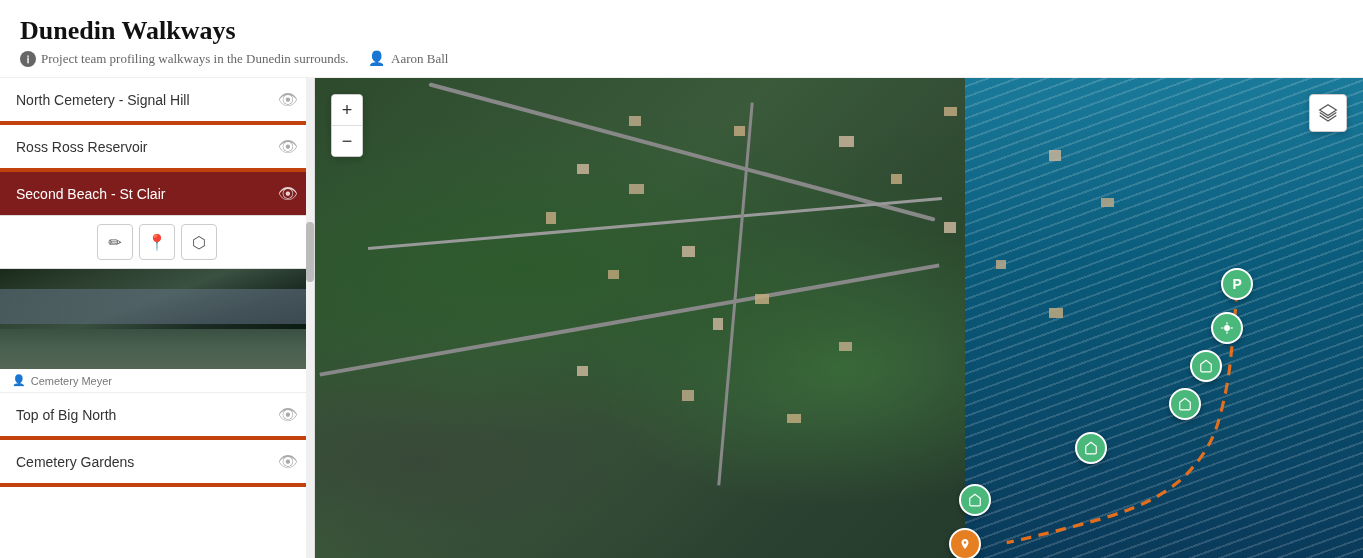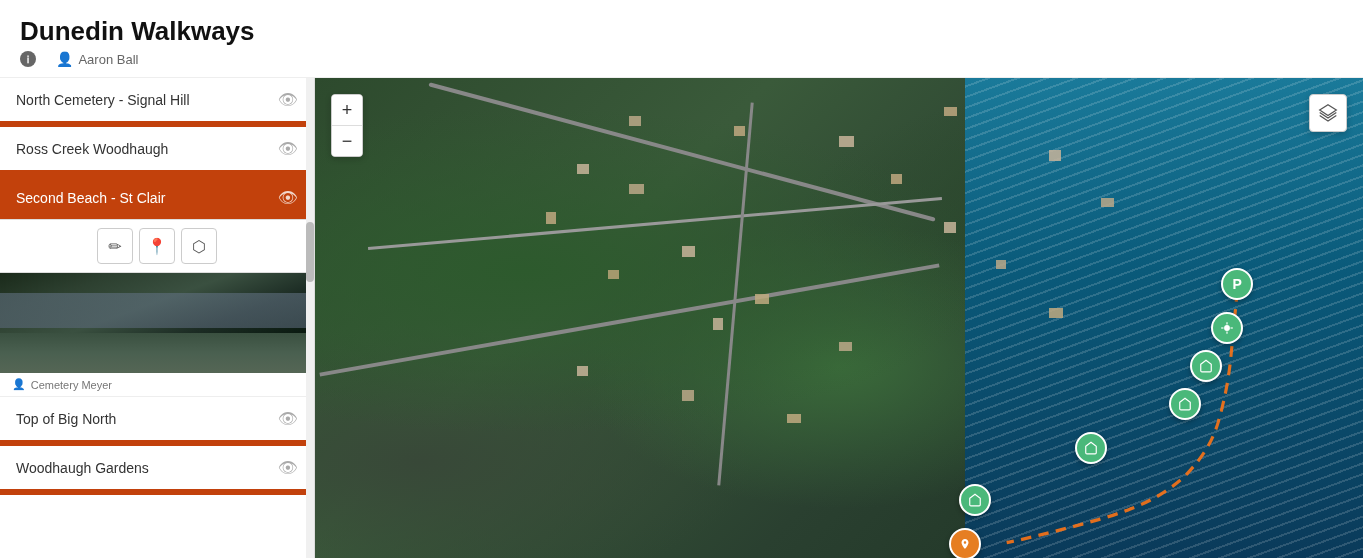--- a/index.html
+++ b/index.html
@@ -14,20 +14,21 @@
       width: 1363px;
       height: 558px;
       display: flex;
       flex-direction: column;
       background: #fff;
     }
     .header {
       padding: 16px 20px 10px 20px;
       background: #fff;
       border-bottom: 1px solid #eee;
+      font-family: Liberation Serif, serif;
     }
     .header h1 {
       font-size: 26px;
       font-weight: 700;
       color: #111;
       margin-bottom: 4px;
     }
     .header-meta {
       display: flex;
       align-items: center;
@@ -84,27 +85,27 @@
     }
     .sidebar-list::-webkit-scrollbar-thumb {
       background: #bbb;
       border-radius: 4px;
     }
     .list-item {
       display: flex;
       align-items: center;
       justify-content: space-between;
       padding: 12px 16px;
-      border-bottom: 6px solid #c2410c;
+      border-bottom: 4px solid #c2410c;
       cursor: pointer;
       font-size: 14px;
       color: #333;
     }
     .list-item.active {
-      background: #c2410c;
+      background: #7f1d1d;
       color: #fff;
     }
     .list-item.active .eye-icon {
       color: #fff;
       opacity: 0.8;
     }
     .eye-icon {
       color: #aaa;
       font-size: 16px;
     }
@@ -374,40 +375,41 @@
 </head>
 <body>
 
 <div class="page-wrapper">
 
   <div class="header">
     <h1>Dunedin Walkways</h1>
     <div class="header-meta">
       <div class="info-item">
         <span class="info-icon">ℹ</span>
+        <span>Project team profiling walkways in the Dunedin surrounds.</span>
       </div>
       <div class="info-item">
         <span class="user-icon">👤</span>
         <span>Aaron Ball</span>
       </div>
     </div>
   </div>
 
   <div class="main-content">
 
     <div class="sidebar">
       <div class="sidebar-list">
 
         <div class="list-item">
           <span>North Cemetery - Signal Hill</span>
           <span class="eye-icon">👁</span>
         </div>
 
         <div class="list-item">
-          <span>Ross Creek Woodhaugh</span>
+          <span>Ross Ross Reservoir</span>
           <span class="eye-icon">👁</span>
         </div>
 
         <div class="list-item active selected-item-detail">
           <span>Second Beach - St Clair</span>
           <span class="eye-icon">👁</span>
         </div>
 
         <div class="action-buttons">
           <button class="action-btn" title="Edit">✏</button>
@@ -424,21 +426,21 @@
           <span>Cemetery Meyer</span>
         </div>
 
 
         <div class="list-item">
           <span>Top of Big North</span>
           <span class="eye-icon">👁</span>
         </div>
 
         <div class="list-item">
-          <span>Woodhaugh Gardens</span>
+          <span>Cemetery Gardens</span>
           <span class="eye-icon">👁</span>
         </div>
 
       </div>
 
       <div class="scrollbar-track">
         <div class="scrollbar-thumb"></div>
       </div>
     </div>
 

